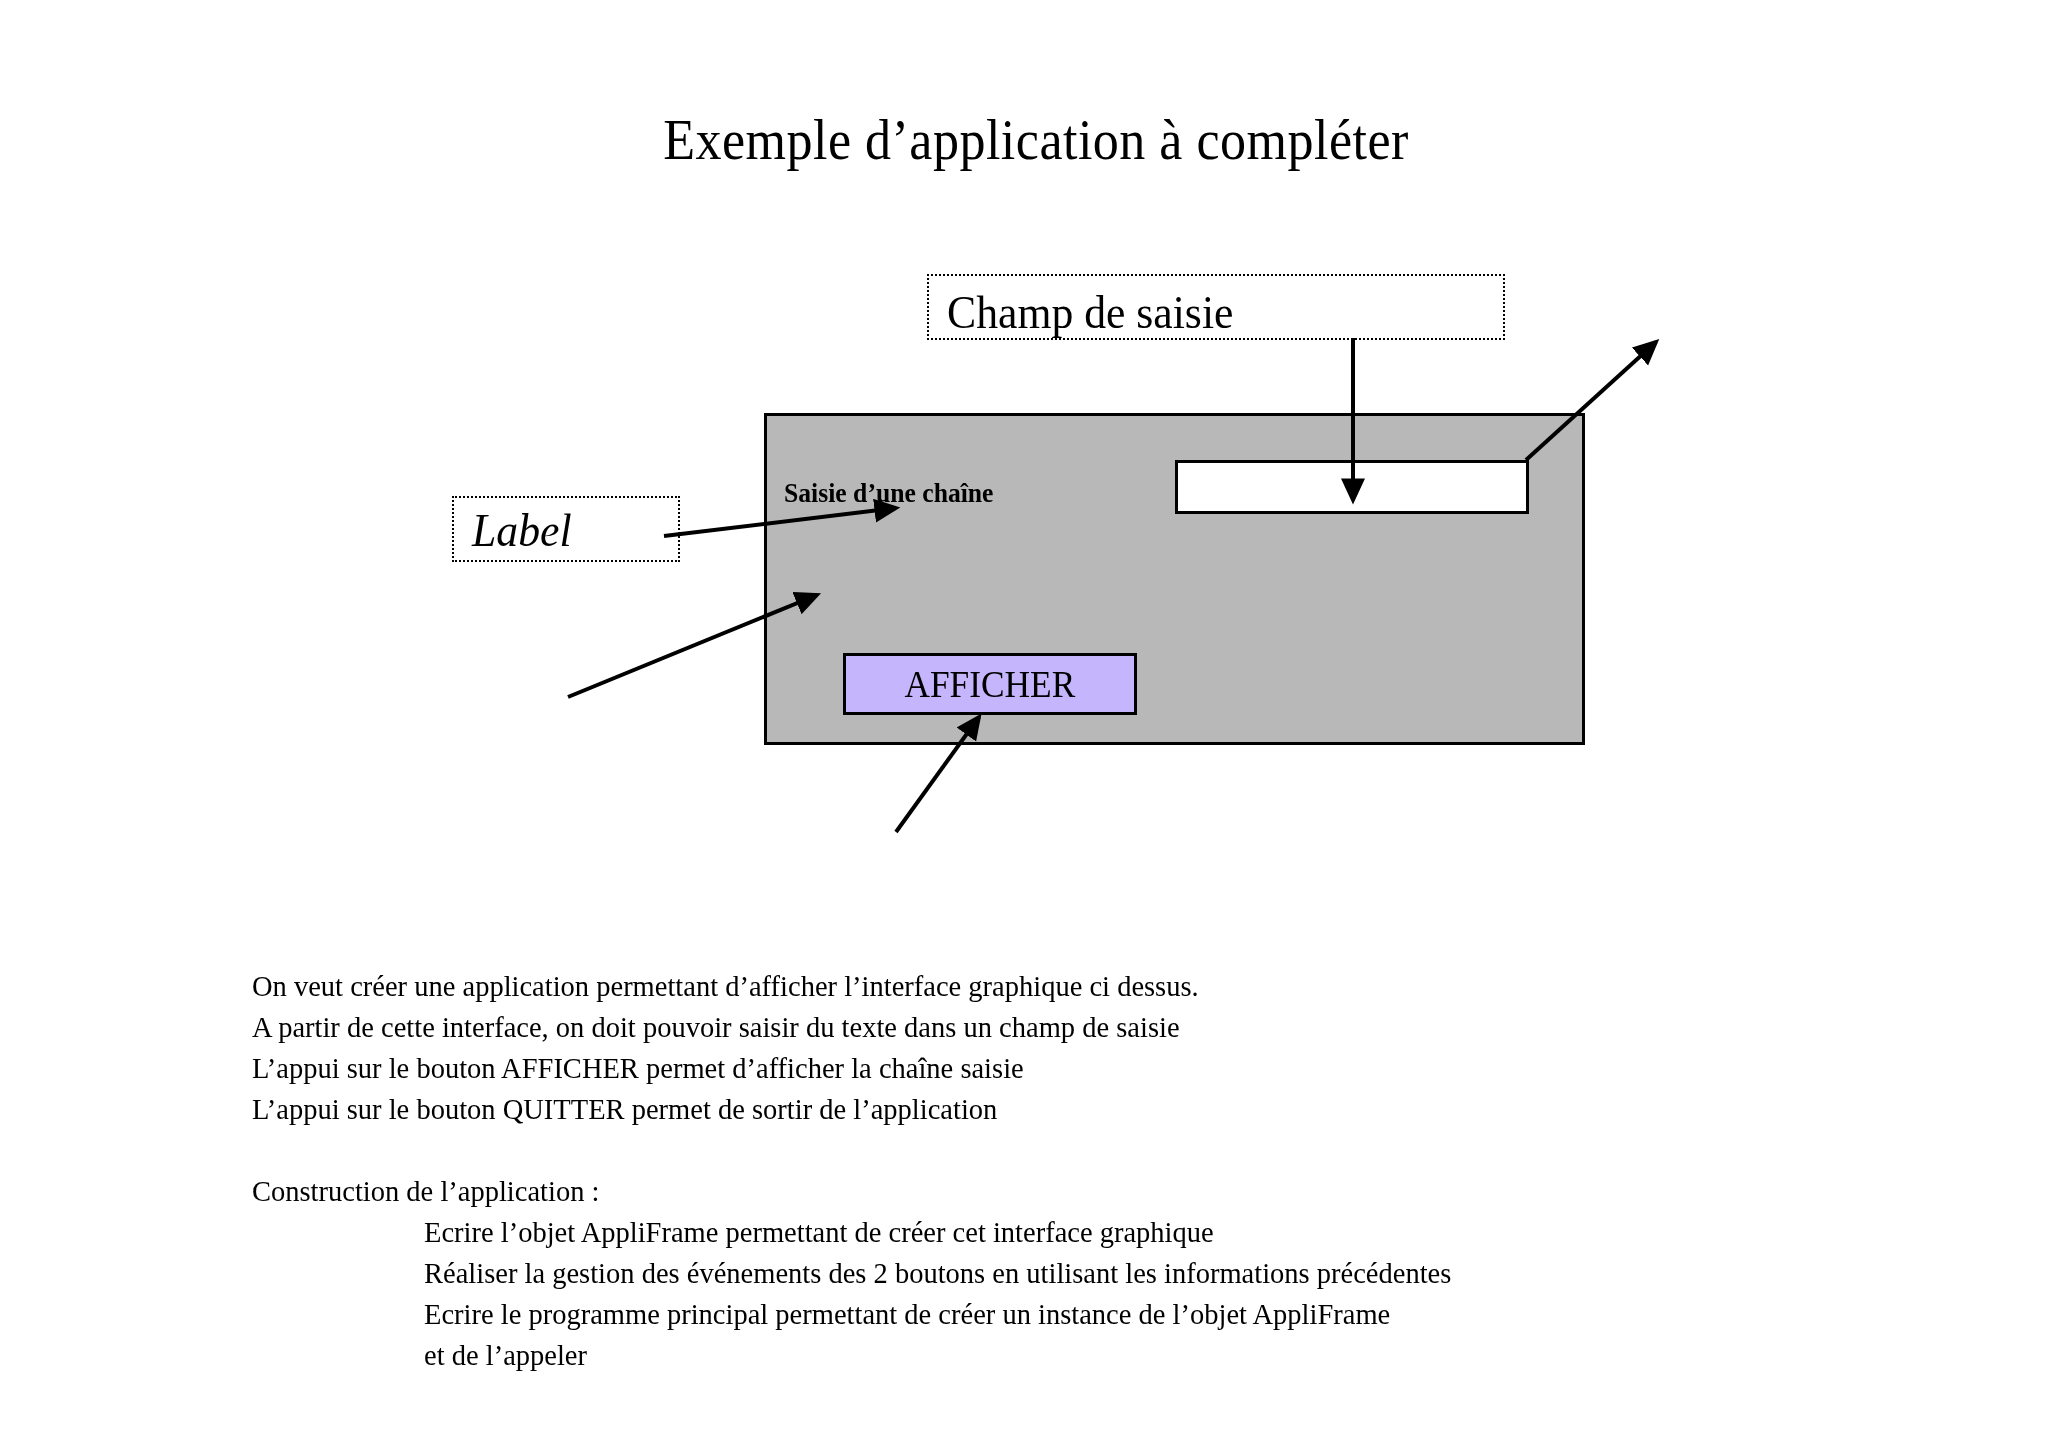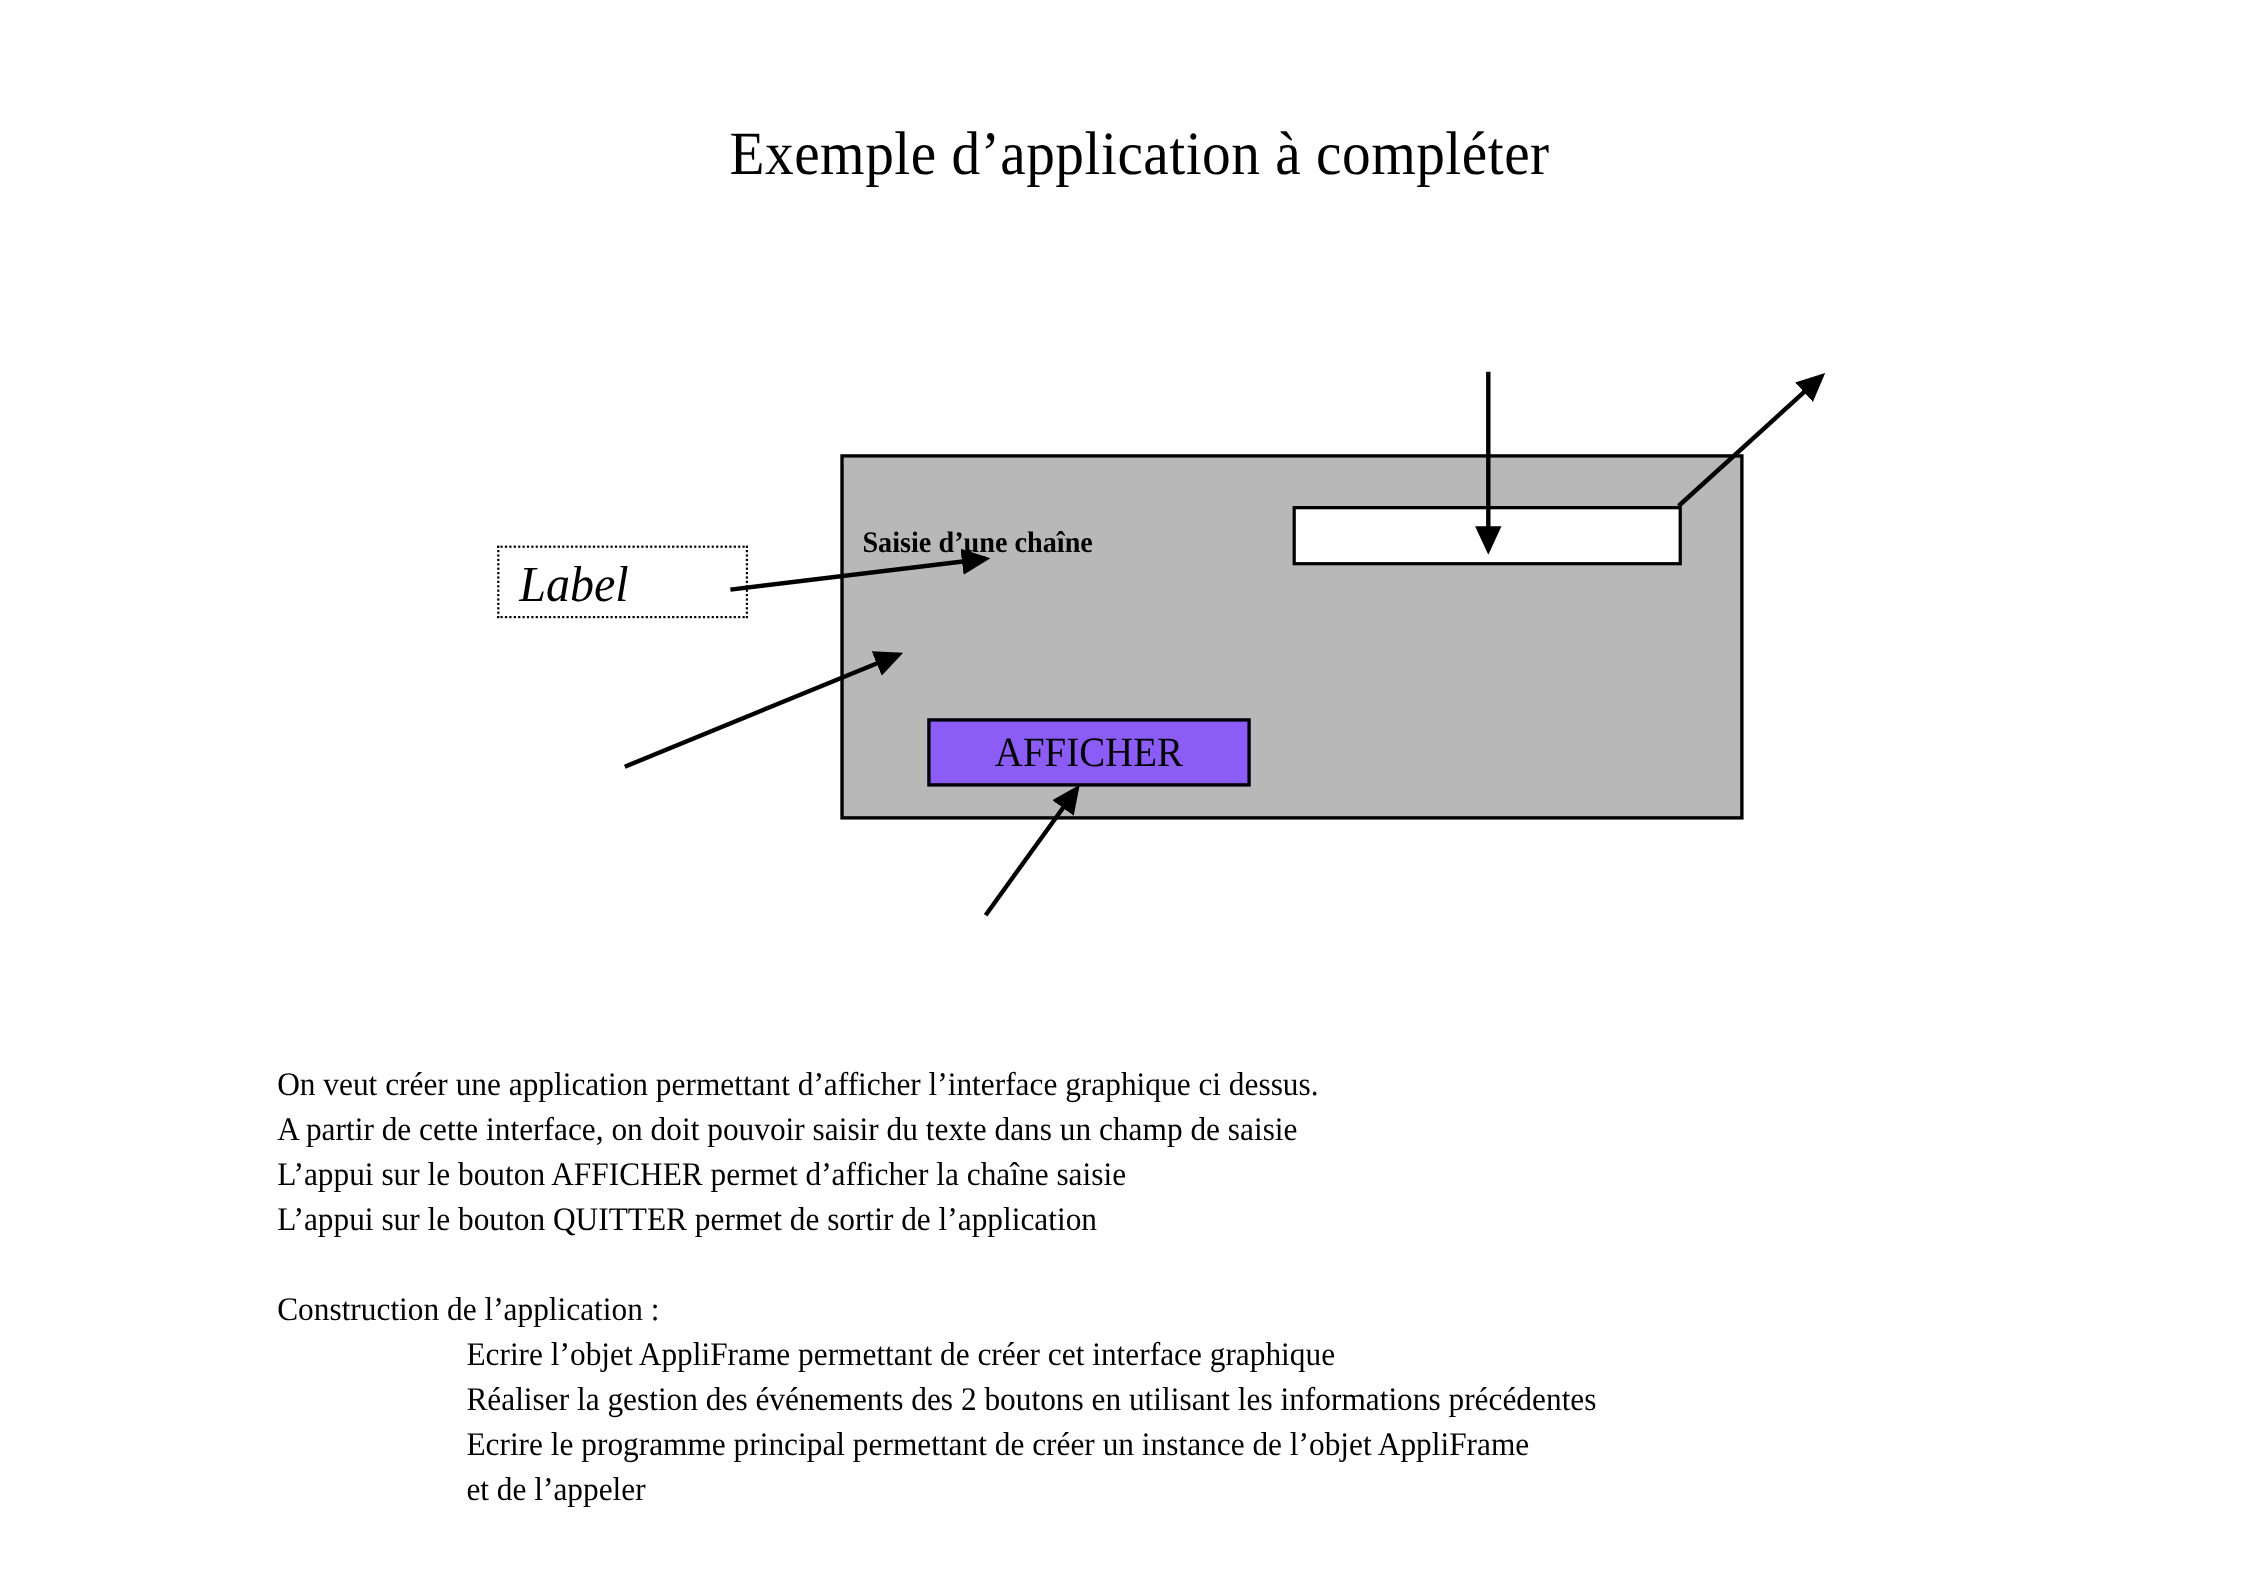--- a/index.html
+++ b/index.html
@@ -98,21 +98,21 @@
     width: 354px;
     height: 54px;
     background: #ffffff;
     border: 3px solid #000000;
     box-sizing: border-box;
   }
 
   .app-button {
     position: absolute;
     height: 62px;
-    background: #8b5cf6;
+    background: #c4b5fd;
     border: 3px solid #000000;
     box-sizing: border-box;
     text-align: center;
     font-size: 38px;
     line-height: 56px;
     white-space: nowrap;
     color: #000000;
   }
   #btn-afficher { left: 831px;  top: 653px; width: 294px; }
   #btn-quitter  { left: 1217px; top: 653px; width: 294px; }
@@ -164,20 +164,23 @@
 
   <div class="app-label">Saisie d’une chaîne</div>
 
   <div class="app-input"></div>
 
   <div class="app-button" id="btn-afficher">
     <span>AFFICHER</span>
   </div>
 
 
+  <div class="callout" id="callout-champ">
+    <span>Champ de saisie</span>
+  </div>
 
   <div class="callout" id="callout-label">
     <span>Label</span>
   </div>
 
 
 
   <svg id="arrow-layer" viewBox="0 0 2048 1447">
     <defs>
       <marker id="ah" markerWidth="7" markerHeight="7" refX="5.4" refY="3" orient="auto" markerUnits="strokeWidth">

